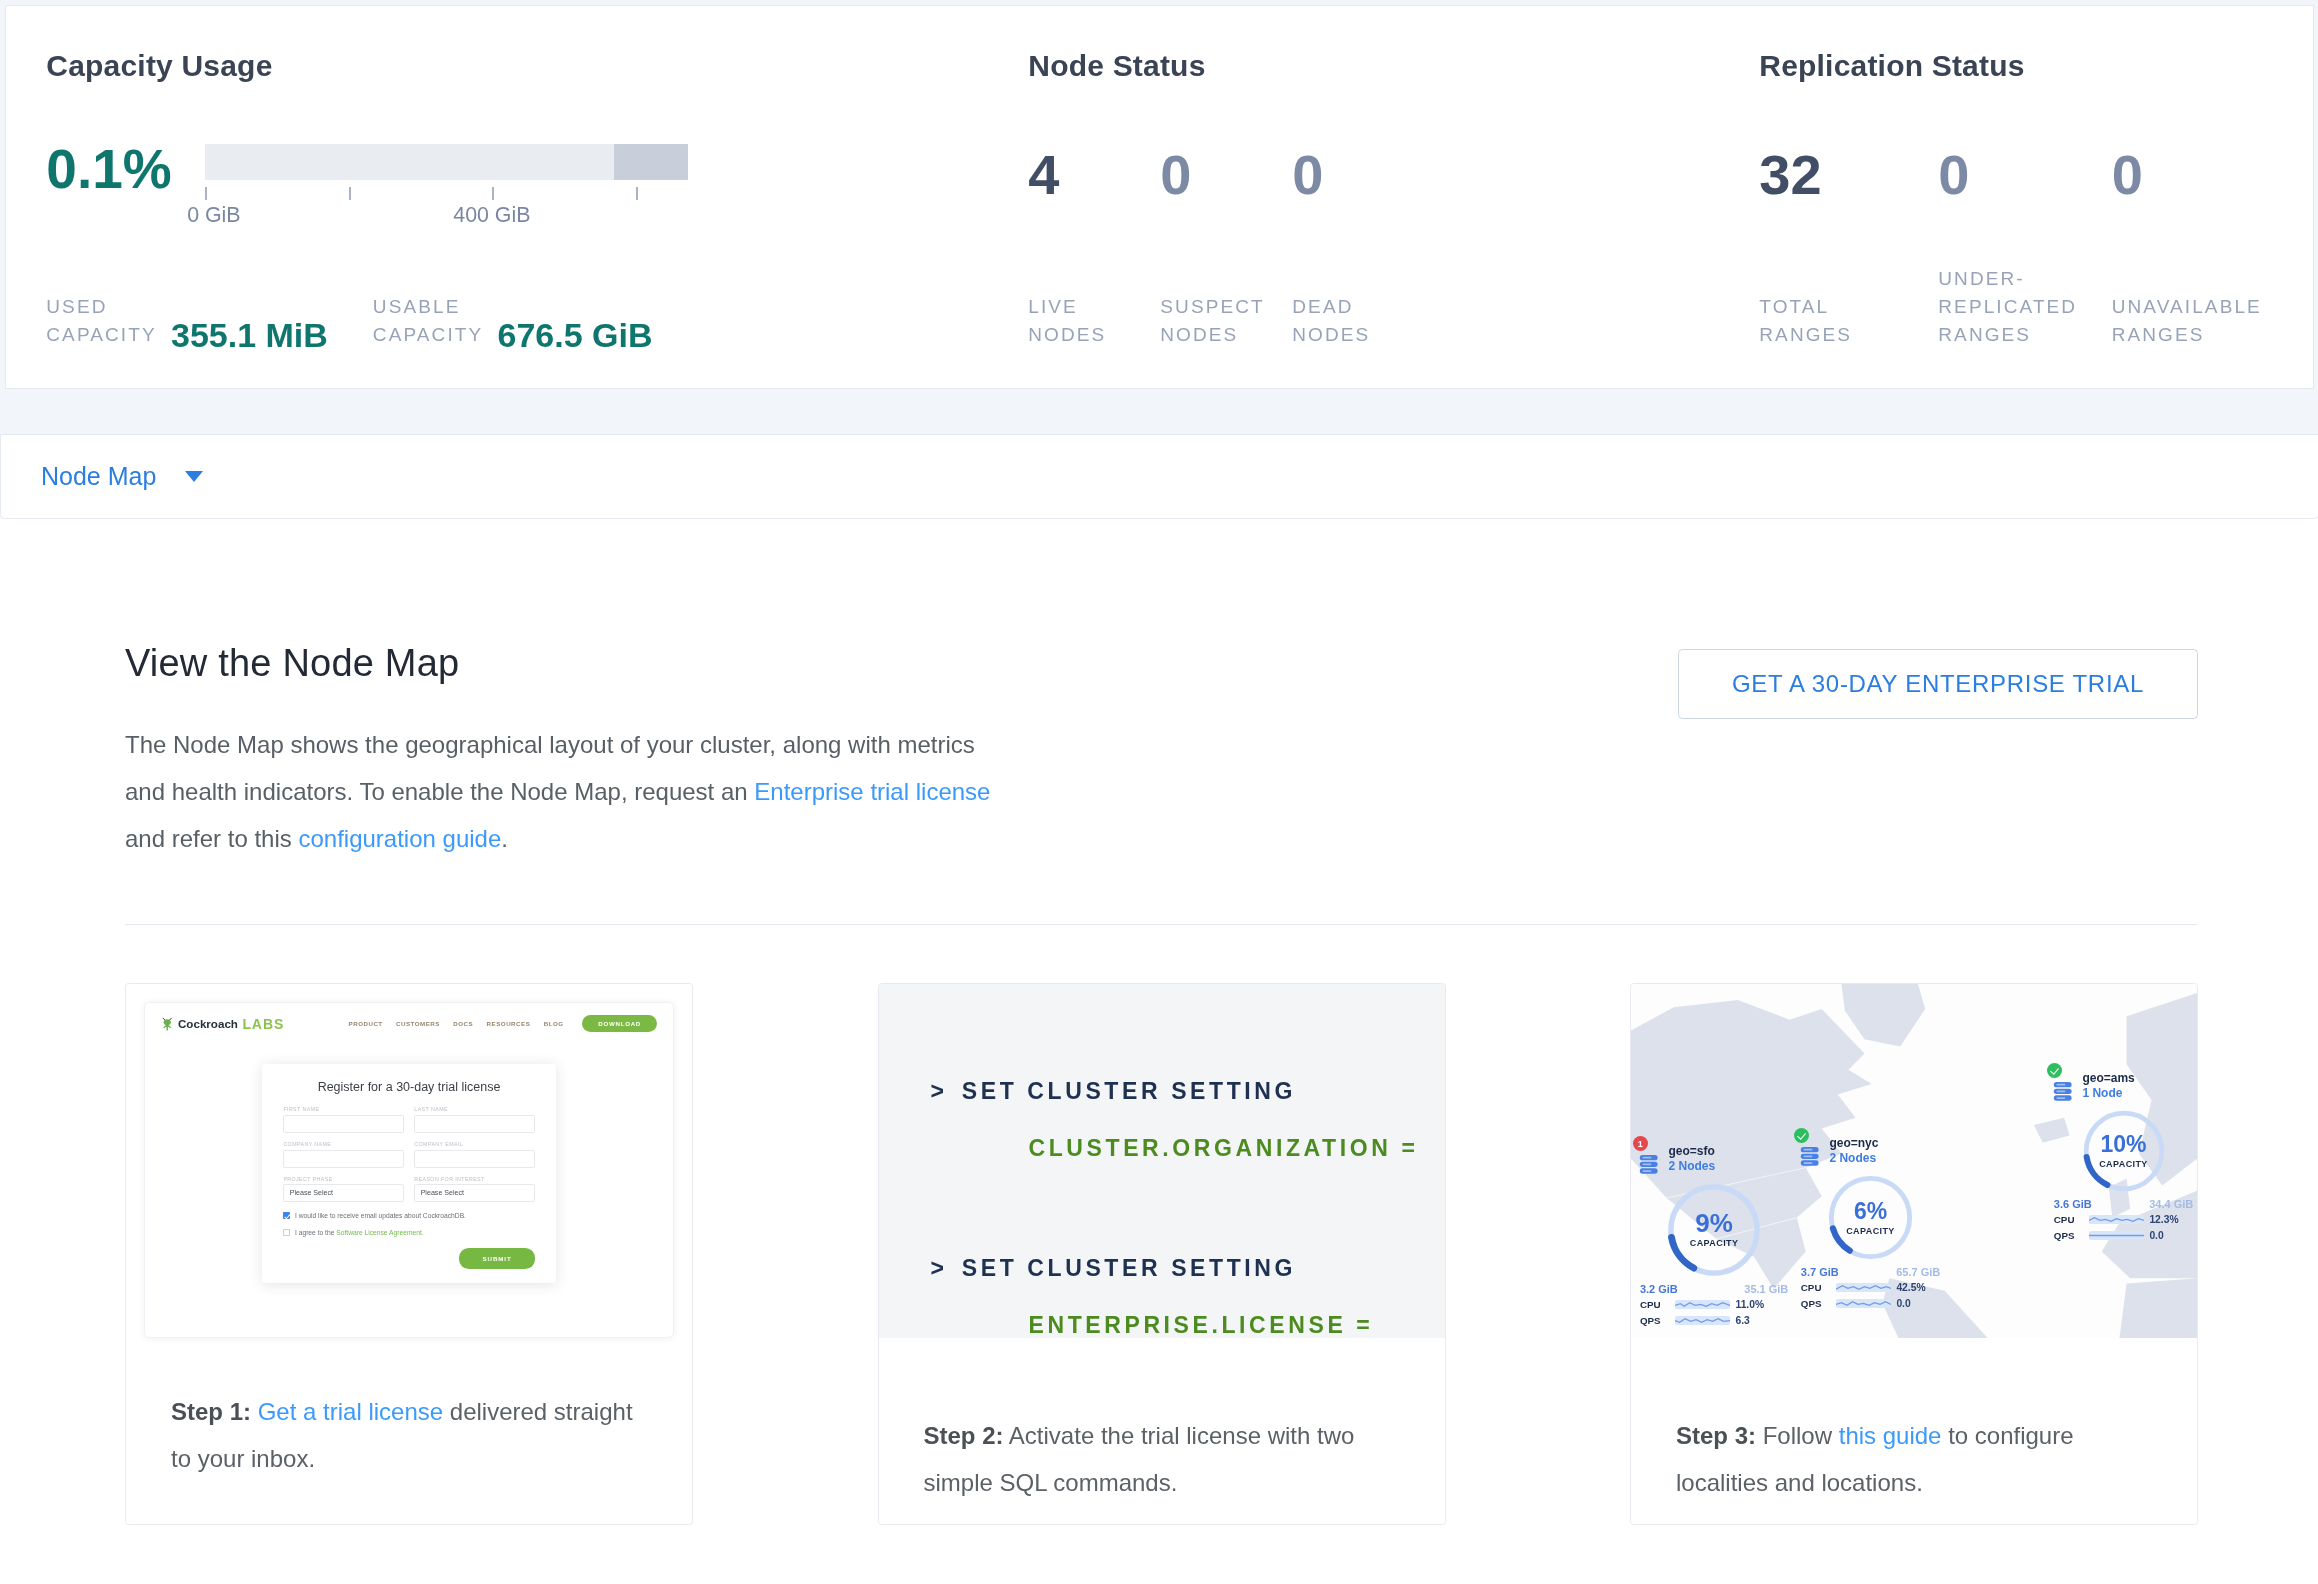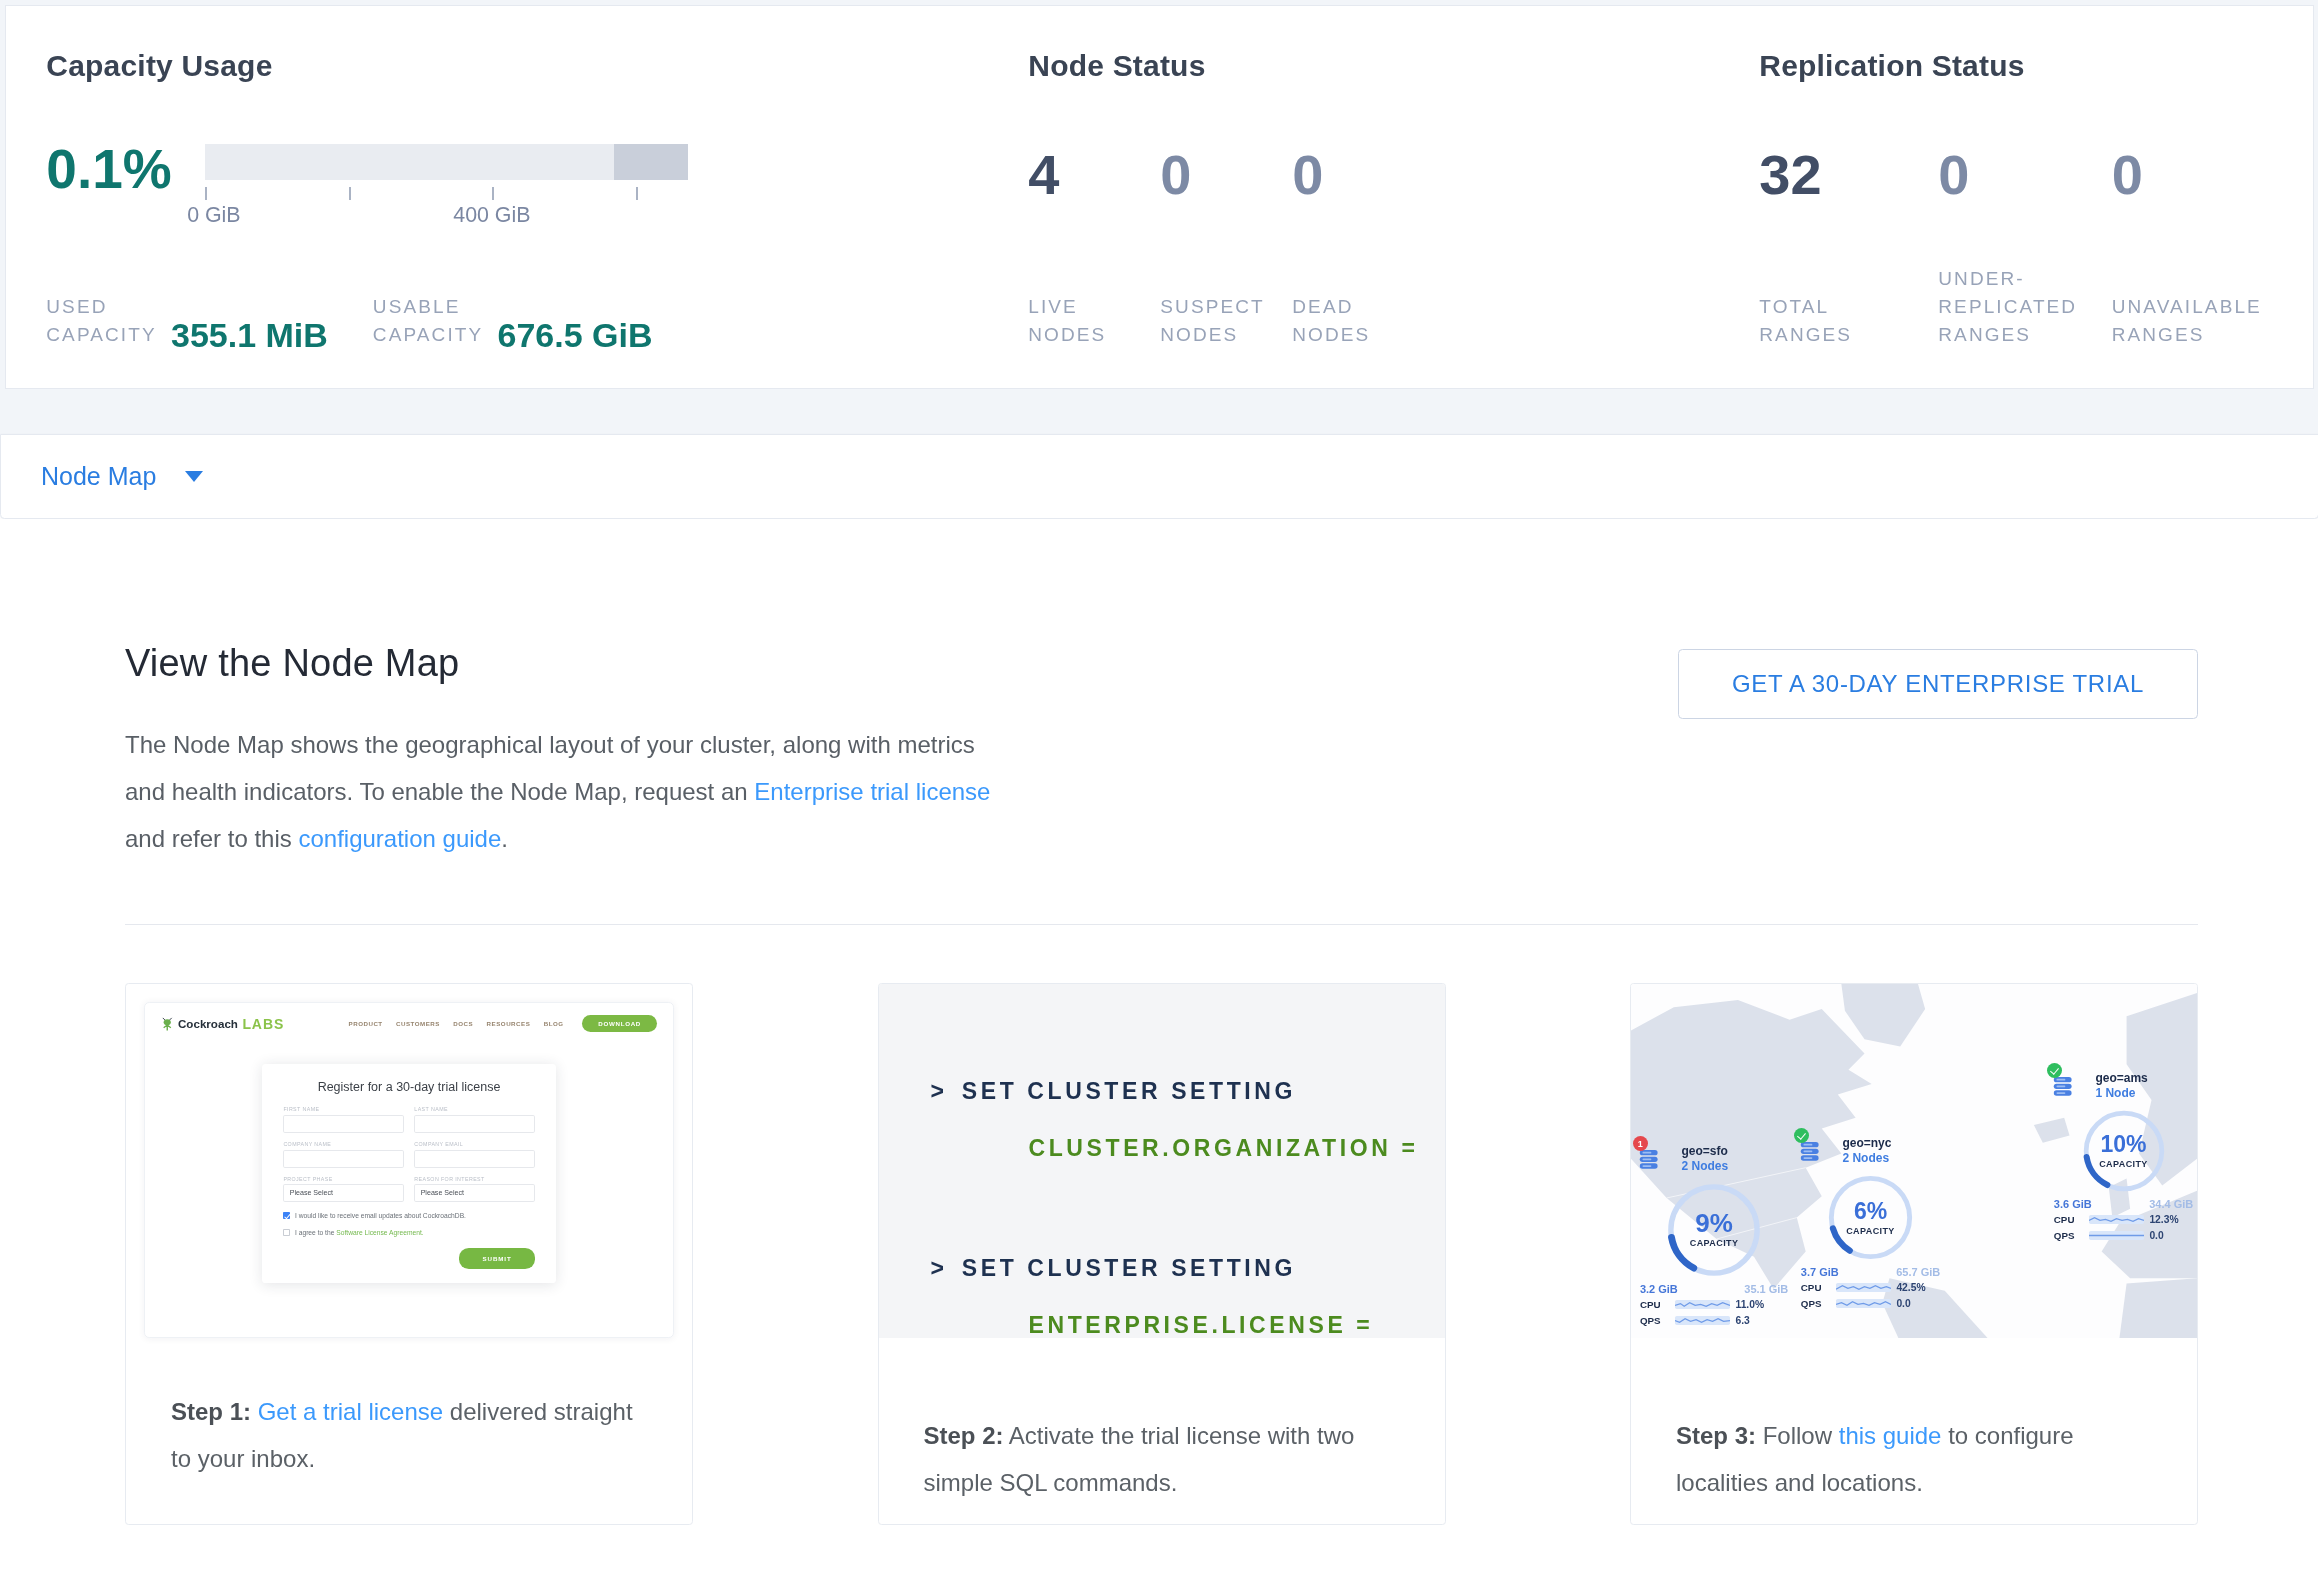--- a/index.html
+++ b/index.html
@@ -97,21 +97,21 @@
   .sql-line { font-size:23px; font-weight:700; letter-spacing:3.6px; color:#1e3150; white-space:nowrap; }
   .sql-prompt { margin-right:14.3px; }
   .sql-arg { margin-top:30px; padding-left:98px; font-size:23px; font-weight:700; letter-spacing:3.6px; color:#4c8b1f; white-space:nowrap; }
   .sql-block2 { margin-top:93px; }
   .card2 .caption { padding-top:74px; }
 
   
   .map-pane { position:relative; height:354px; background:#fdfdfe; overflow:hidden; }
   .map-pane svg.world { position:absolute; inset:0; }
   .loc { position:absolute; }
-  .loc-head { display:flex; align-items:center; gap:22px; position:relative; }
+  .loc-head { display:flex; align-items:flex-end; gap:9px; position:relative; }
   .status-dot { position:absolute; width:15px; height:15px; border-radius:50%; left:-5.3px; top:-8px; display:flex; align-items:center; justify-content:center; z-index:2; }
   .status-dot.ok { background:#2fbe5f; }
   .status-dot.err { background:#e5484d; color:#fff; font-size:9px; font-weight:700; }
   .status-dot.ok:after { content:""; width:3.6px; height:7.1px; border:solid #fff; border-width:0 1.8px 1.8px 0; transform:rotate(40deg); margin-top:-1.8px; }
   .db-icon { flex:none; margin-top:1.8px; }
   .loc-name { font-size:12px; font-weight:700; color:#1c2b4a; line-height:15px; }
   .loc-nodes { font-size:12px; font-weight:700; color:#3f7de0; line-height:15px; }
   .ring-wrap { position:relative; margin:7.1px auto 0; }
   .ring-center { position:absolute; inset:0; display:flex; flex-direction:column; align-items:center; justify-content:center; }
   .ring-pct { font-size:23px; font-weight:700; color:#3a6fd8; line-height:23px; }

